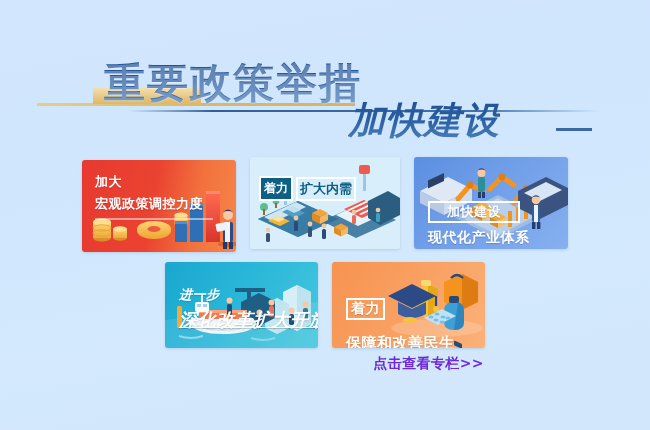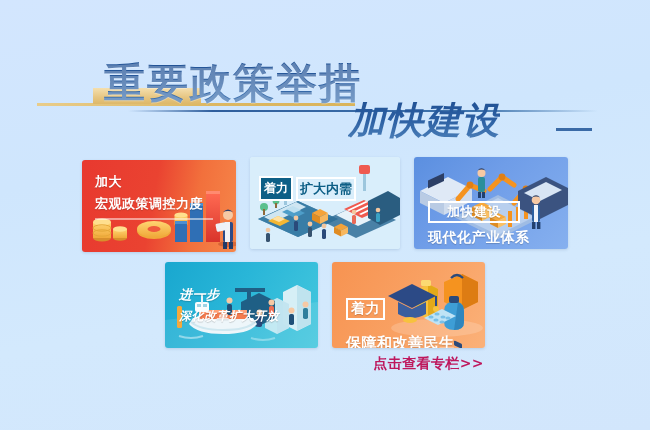--- a/index.html
+++ b/index.html
@@ -90,33 +90,33 @@
     background:linear-gradient(135deg,#5b8fe0 0%,#6f9de8 40%,#86b0ef 100%); }
   #card3 .cap { left:14px; top:44px; }
   #card3 .l1 { font-size:13px; display:inline-block; border:2px solid #fff; padding:0px 17px; }
   #card3 .l2 { font-size:14px; display:block; margin-top:6px; }
 
   
   #card4 { left:165px; top:262px; width:153px; height:86px;
     background:linear-gradient(120deg,#19a7cf 0%,#29b6d8 45%,#46c8de 100%); }
   #card4 .cap { left:14px; top:12px;margin-top:12px; }
   #card4 .l1 { font-size:13px; display:block; font-style:italic; }
-  #card4 .l2 { font-size:12px; display:block; margin-top:4px; font-style:italic; }
+  #card4 .l2 { font-size:18px; display:block; margin-top:4px; font-style:italic;text-decoration:underline; }
 
   
   #card5 { left:332px; top:262px; width:153px; height:86px;
     background:linear-gradient(120deg,#f79351 0%,#f9a264 55%,#fbb179 100%); }
   #card5 .cap { left:14px; top:36px; }
   #card5 .l1 { font-size:14px; display:inline-block; border:2px solid #fff; padding:0 3px; }
   #card5 .l2 { font-size:15px; display:block; margin-top:14px; }
 
   
   #cta {
     position:absolute; right:32px; top:355px;
-    color:#be185d; font-size:14px; font-weight:bold; letter-spacing:.4px;
+    color:#6d28d9; font-size:14px; font-weight:bold; letter-spacing:.4px;
     font-family:"DejaVu Sans","Liberation Sans",sans-serif;
     cursor:pointer;
   }
 </style>
 </head>
 <body>
 
 <div id="banner">
 
   <div class="title-zone">

